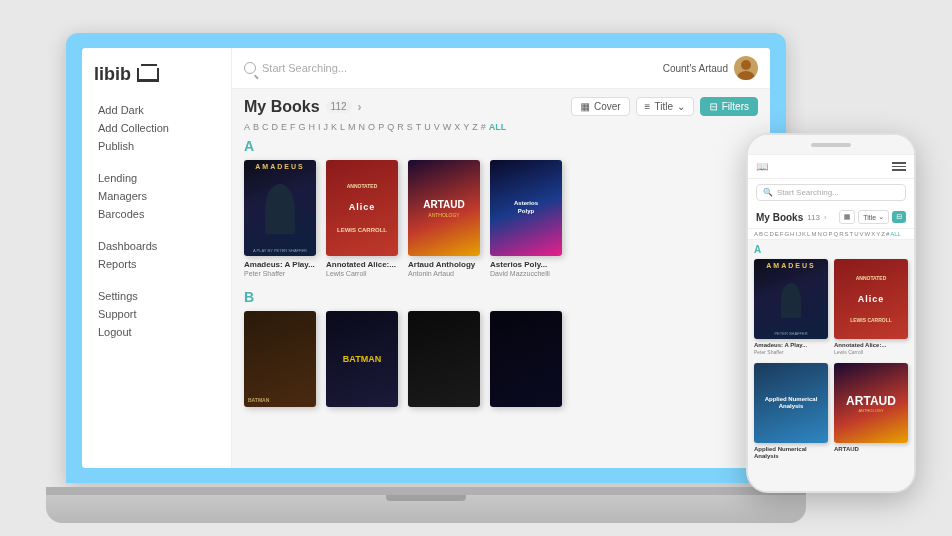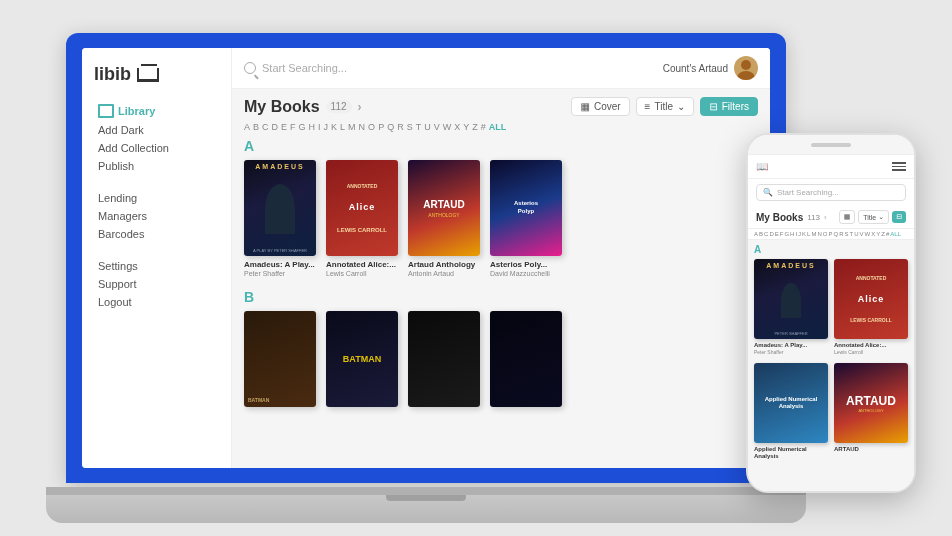--- a/index.html
+++ b/index.html
@@ -28,21 +28,21 @@
       width: 760px;
       height: 490px;
       flex-shrink: 0;
     }
 
     .laptop-screen-bezel {
       position: absolute;
       top: 0; left: 20px;
       width: 720px;
       height: 450px;
-      background: #1d4ed8;
+      background: #7dd3fc;
       border-radius: 12px 12px 0 0;
       box-shadow: 0 4px 20px rgba(0,0,0,0.2);
       display: flex;
       align-items: center;
       justify-content: center;
     }
 
     .laptop-screen {
       width: 688px;
       height: 420px;
@@ -627,23 +627,20 @@
     <div class="laptop-screen-bezel">
       <div class="laptop-screen">
 
         <div class="sidebar">
           <div class="logo">
             <span>libib</span>
             <span class="logo-icon"></span>
           </div>
 
           <div class="sidebar-section">
-            <div class="sidebar-item active">
-              <span>Library</span>
-            </div>
             <div class="sidebar-item">
               <span>Add Dark</span>
             </div>
             <div class="sidebar-item">
               <span>Add Collection</span>
             </div>
             <div class="sidebar-item">
               <span>Publish</span>
             </div>
           </div>
@@ -653,20 +650,28 @@
               <span>Lending</span>
             </div>
             <div class="sidebar-item">
               <span>Managers</span>
             </div>
             <div class="sidebar-item">
               <span>Barcodes</span>
             </div>
           </div>
 
+          <div class="sidebar-section">
+            <div class="sidebar-item">
+              <span>Dashboards</span>
+            </div>
+            <div class="sidebar-item">
+              <span>Reports</span>
+            </div>
+          </div>
 
           <div class="sidebar-section">
             <div class="sidebar-item">
               <span>Settings</span>
             </div>
             <div class="sidebar-item">
               <span>Support</span>
             </div>
             <div class="sidebar-item">
               <span>Logout</span>

